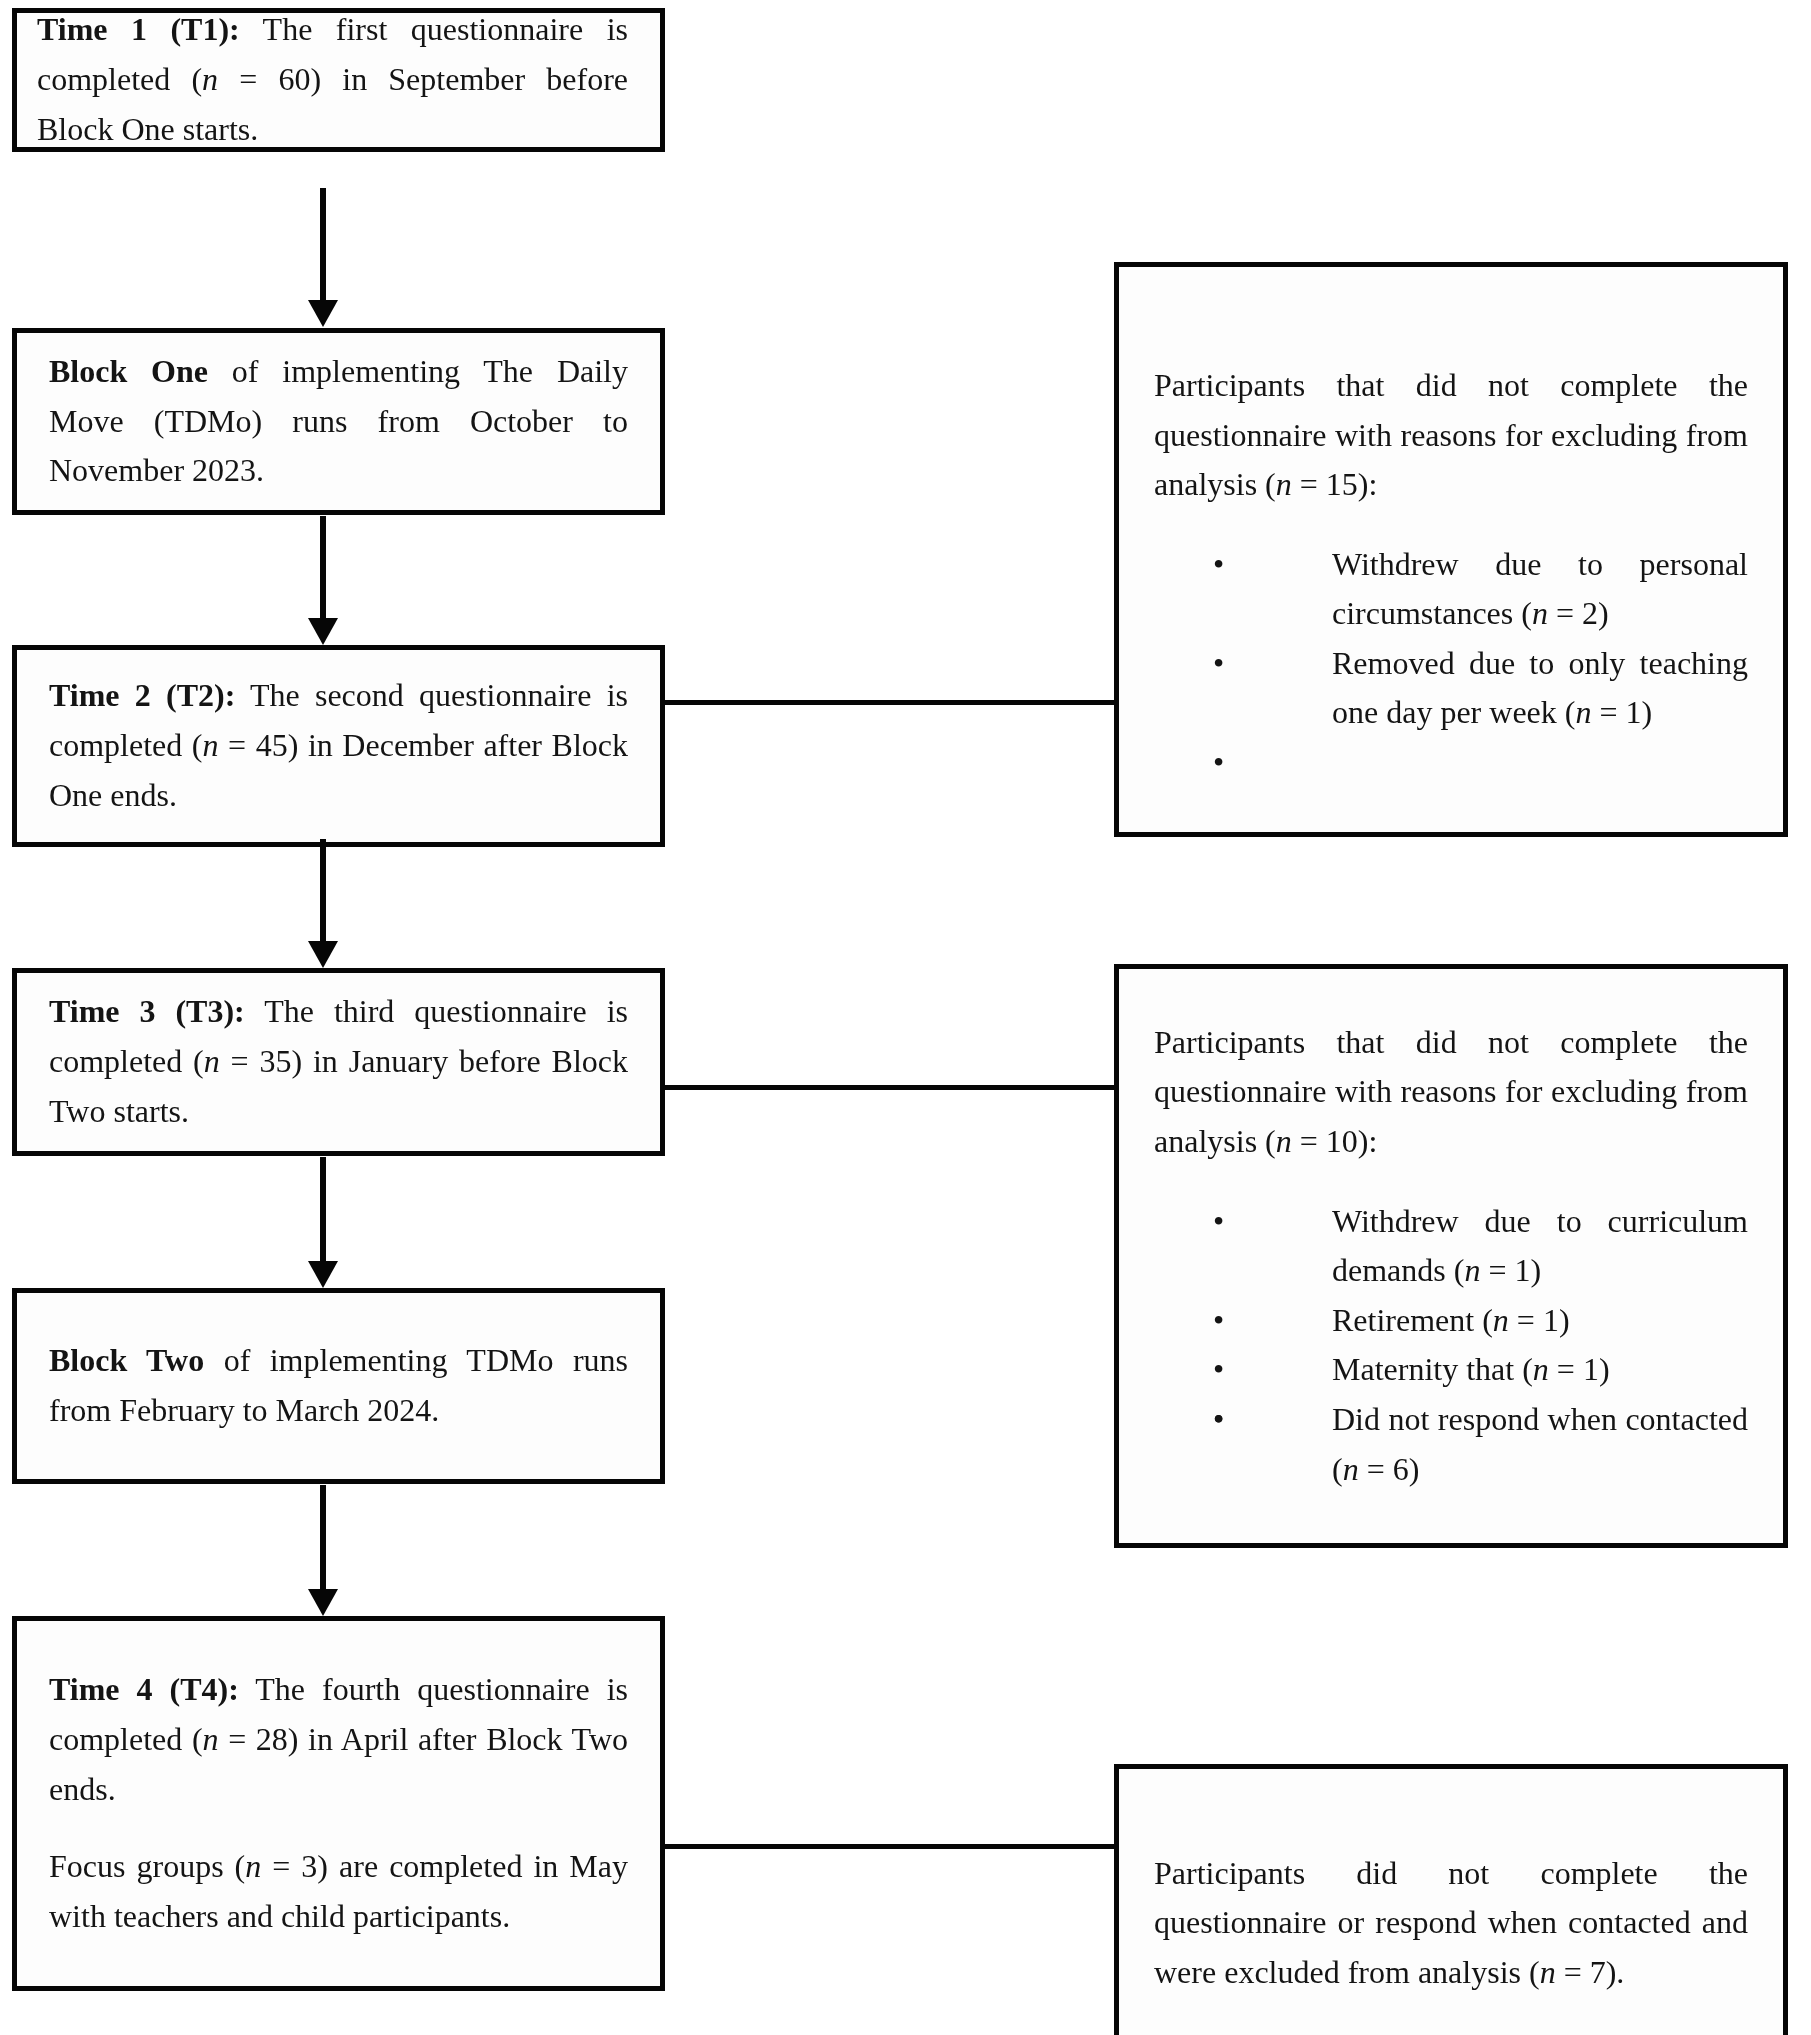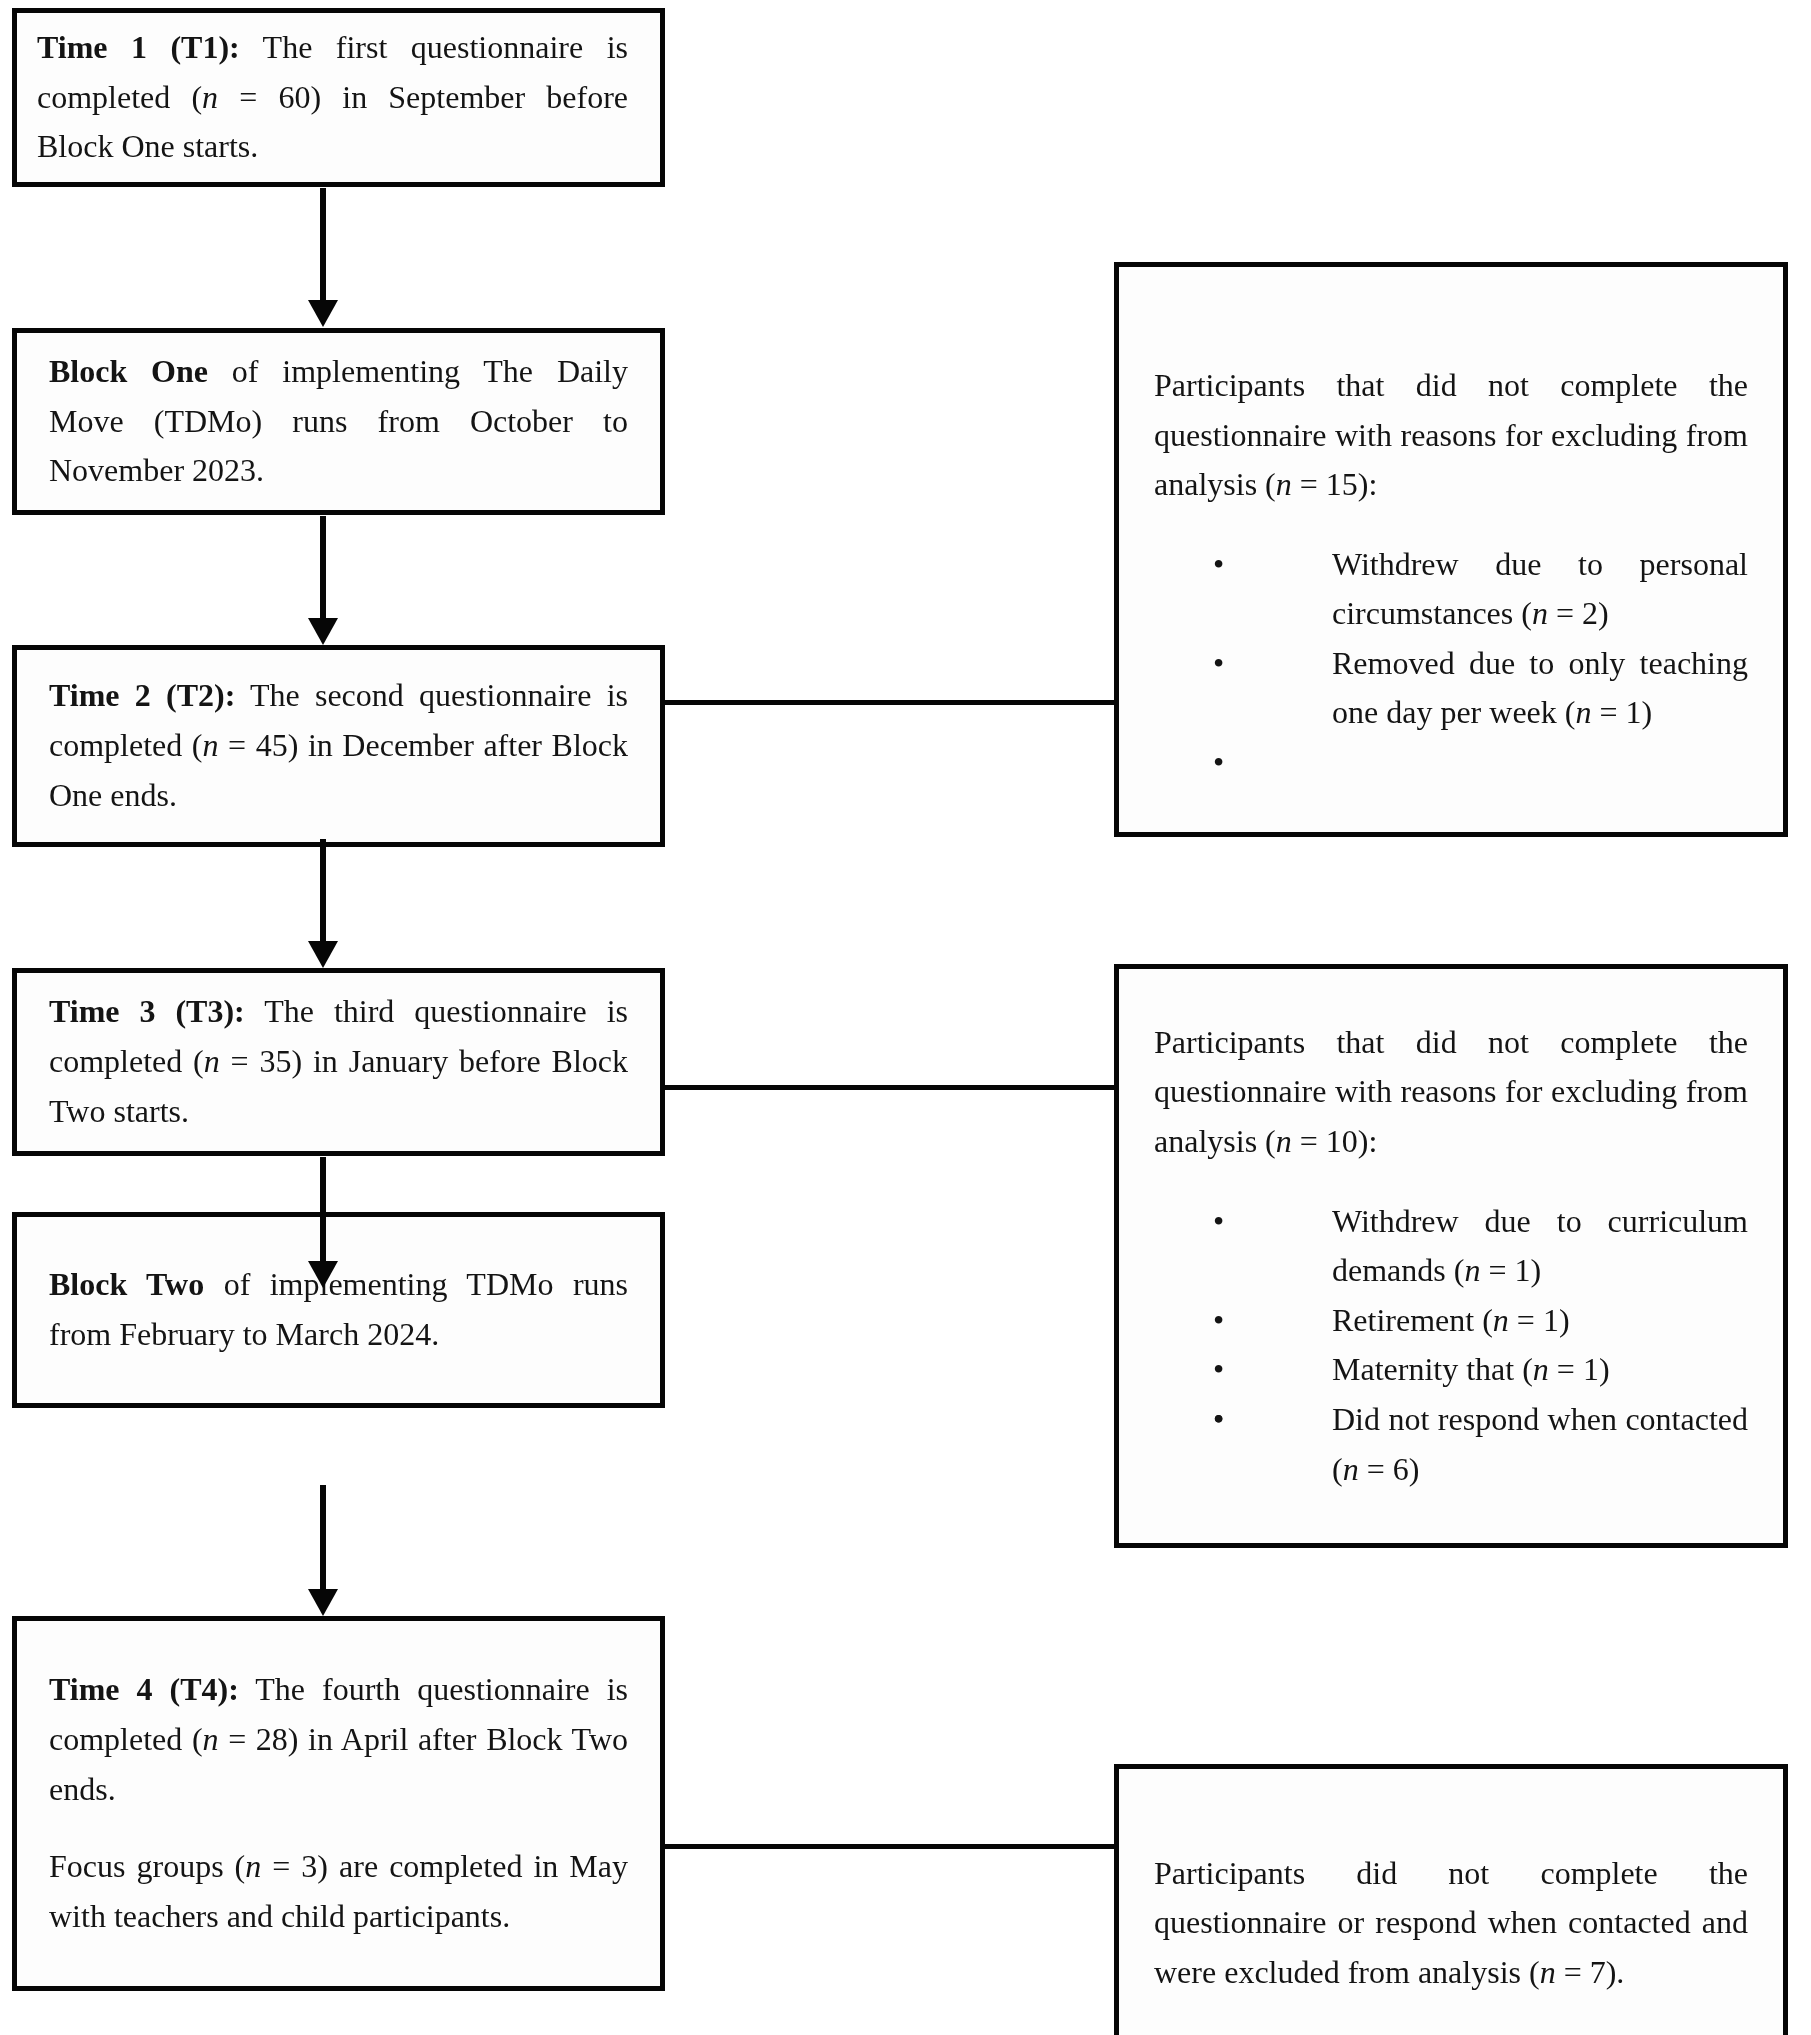--- a/index.html
+++ b/index.html
@@ -77,37 +77,37 @@
     width: 449px;
     height: 5.4px;
     background: #060606;
   }
 </style>
 </head>
 <body>
 
 <div class="canvas">
 
-  <div class="box box-left" style="top:8px; height:179px;padding-left:20px;">
+  <div class="box box-left" style="top:8px; height:144px;padding-left:20px;">
     <p class="para"><span class="seg-b">Time 1 (T1):</span><span> The first questionnaire is completed (</span><span class="seg-i">n</span><span> = 60) in September before Block One starts.</span></p>
   </div>
 
   <div class="box box-left" style="top:328px; height:187px;">
     <p class="para"><span class="seg-b">Block One</span><span> of implementing The Daily Move (TDMo) runs from October to November 2023.</span></p>
   </div>
 
   <div class="box box-left" style="top:645px; height:202px;justify-content:center;">
     <p class="para"><span class="seg-b">Time 2 (T2):</span><span> The second questionnaire is completed (</span><span class="seg-i">n</span><span> = 45) in December after Block One ends.</span></p>
   </div>
 
   <div class="box box-left" style="top:968px; height:188px;">
     <p class="para"><span class="seg-b">Time 3 (T3):</span><span> The third questionnaire is completed (</span><span class="seg-i">n</span><span> = 35) in January before Block Two starts.</span></p>
   </div>
 
-  <div class="box box-left" style="top:1212px; height:196px;">
+  <div class="box box-left" style="top:1288px; height:196px;">
     <p class="para"><span class="seg-b">Block Two</span><span> of implementing TDMo runs from February to March 2024.</span></p>
   </div>
 
   <div class="box box-left" style="top:1616px; height:375px;">
     <p class="para"><span class="seg-b">Time 4 (T4):</span><span> The fourth questionnaire is completed (</span><span class="seg-i">n</span><span> = 28) in April after Block Two ends.</span></p>
     <p class="para"><span>Focus groups (</span><span class="seg-i">n</span><span> = 3) are completed in May with teachers and child participants.</span></p>
   </div>
 
   <div class="varrow" style="top:188px; height:139px;">
     <div class="stem"></div>

